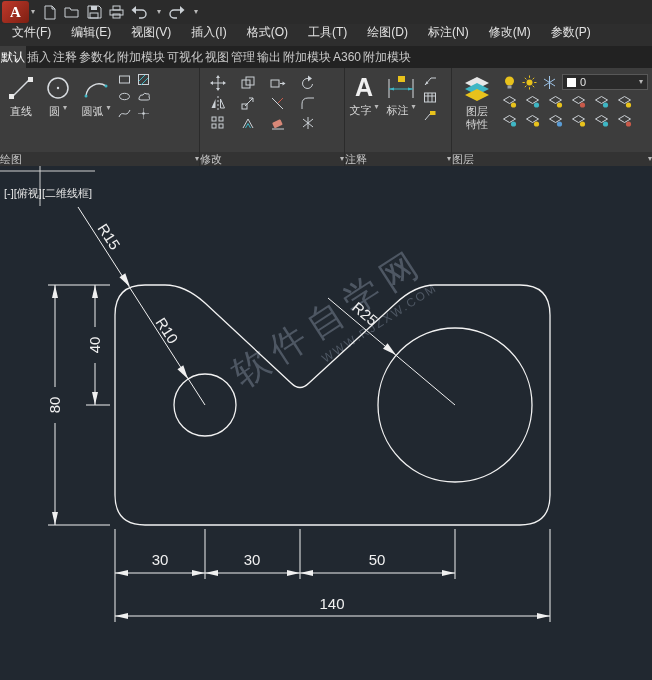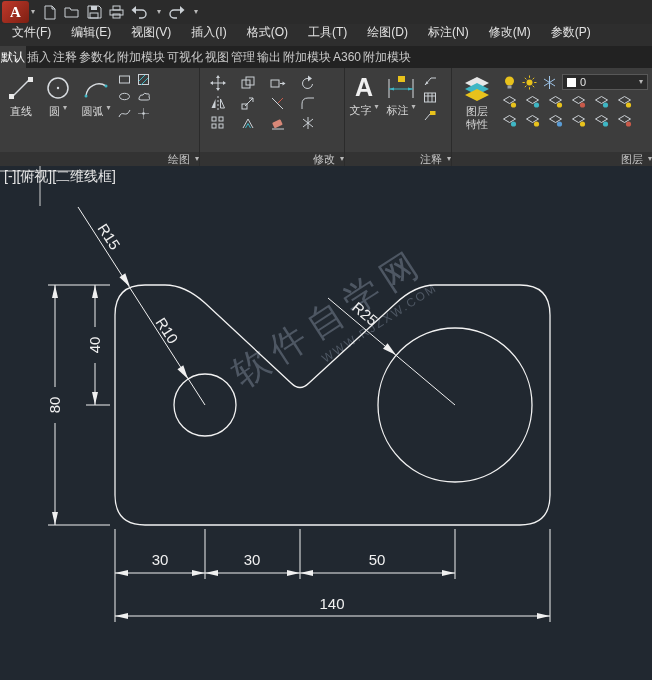--- a/index.html
+++ b/index.html
@@ -23,27 +23,27 @@
   .tabs {height:22px;background:#222;display:flex;font-size:12px;color:#c9c9c9;overflow:hidden}
   .tab {padding:0 1px;line-height:22px;white-space:nowrap}
   .tab.active {background:#3d3d3d;color:#fff}
   
   .ribbon {height:84px;background:#3d3d3d;display:flex;overflow:hidden}
   .panel {border-right:1px solid #2b2b2b;display:flex;padding:3px 2px;align-items:flex-start}
   .bigbtn {display:flex;flex-direction:column;align-items:center;color:#dadada;font-size:11px;gap:2px;padding-top:3px}
   .bigbtn .lbl {display:flex;align-items:flex-start;gap:1px;white-space:nowrap}
   .grid {display:grid;gap:4px;padding:2px}
   .ribbon-footer {height:14px;background:#333;display:flex;font-size:11px;color:#c6c6c6;align-items:center}
-  .ribbon-footer .cell {display:flex;justify-content:flex-end;align-items:center;gap:3px;border-right:1px solid #2b2b2b;height:100%}
+  .ribbon-footer .cell {display:flex;justify-content:space-between;align-items:center;gap:3px;border-right:1px solid #2b2b2b;height:100%}
   .combo {display:flex;align-items:center;gap:4px;background:#2a2a2a;border:1px solid #585858;height:16px;
           padding:0 4px;flex:1;color:#e4e4e4;font-size:11px}
   .swatch {width:9px;height:9px;background:#fff;display:inline-block}
   
   .canvas {position:relative;width:652px;height:514px;background:#212830}
-  .vp {position:absolute;left:4px;top:2px;font-size:14px;color:#e4e4e4}
+  .vp {position:absolute;left:4px;top:20px;font-size:11px;color:#e4e4e4}
   svg text {font-family:"Liberation Sans",sans-serif}
   .geo {fill:none;stroke:#f2f2f2;stroke-width:1.3}
   .dim {stroke:#f0f0f0;stroke-width:1;fill:none}
   .dimtxt {fill:#f0f0f0;font-size:15px}
   .arrow {fill:#f0f0f0}
   .mask {fill:#212830}
   .wm {fill:#4e5763}
 </style>
 </head>
 <body>

